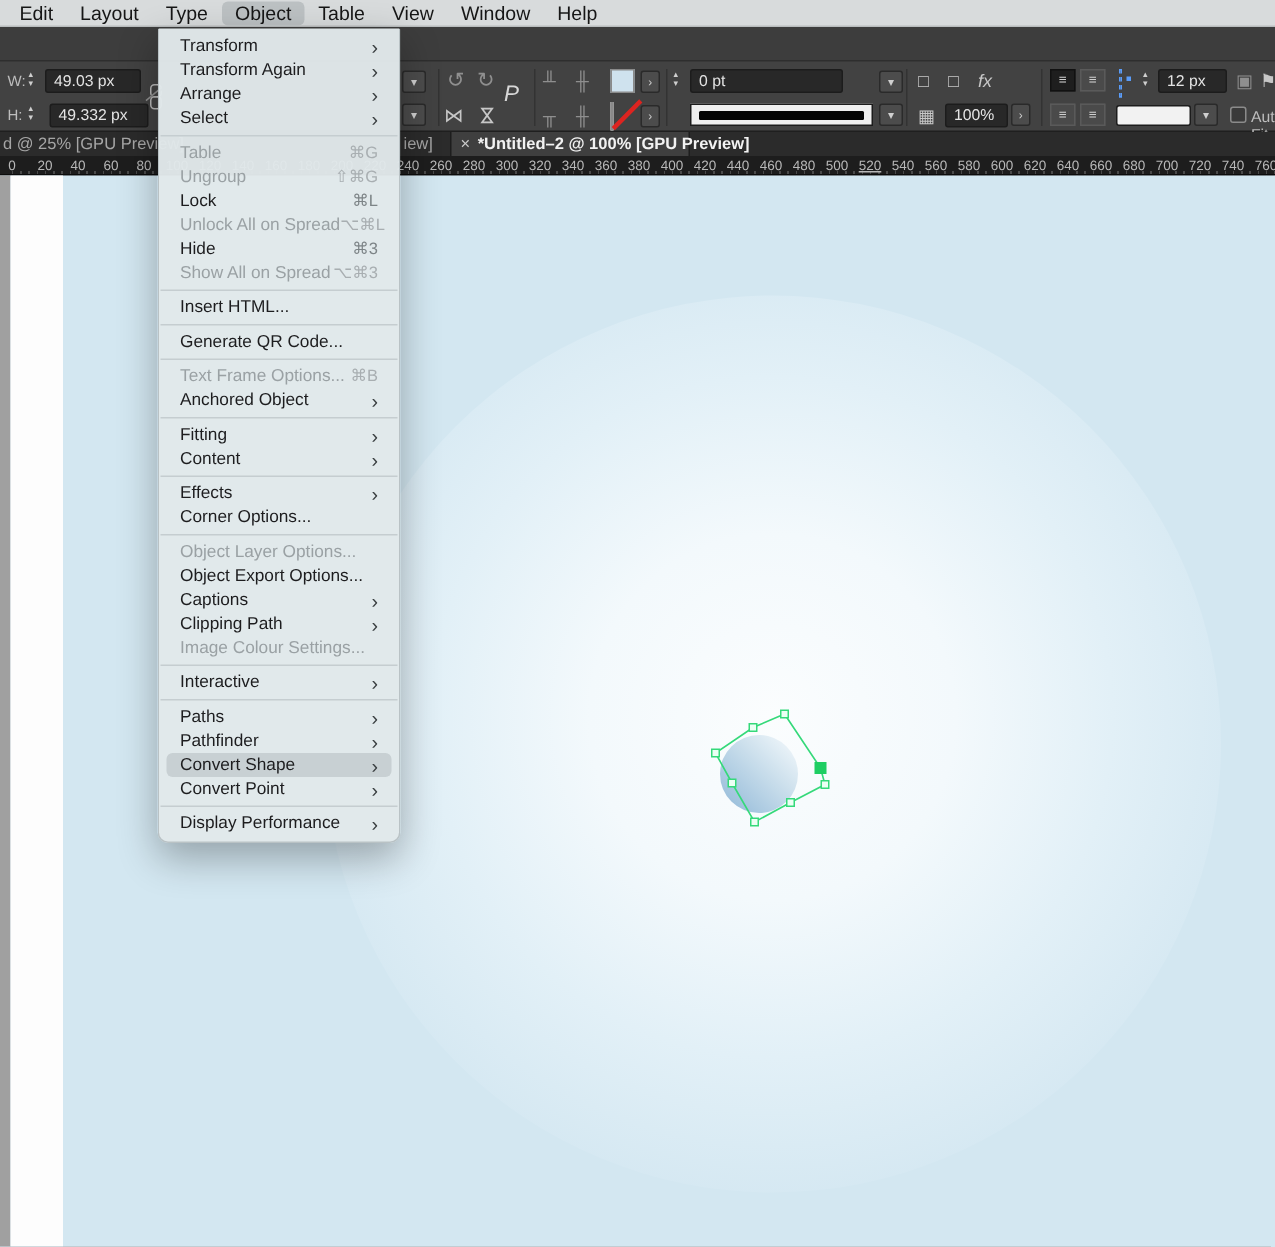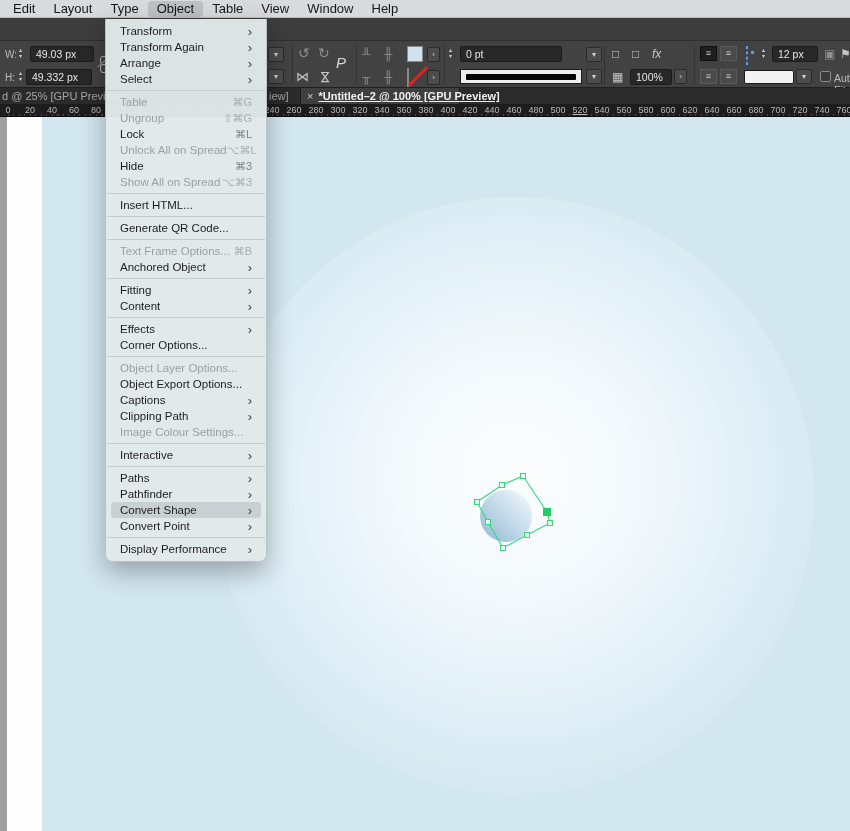--- a/index.html
+++ b/index.html
@@ -51,21 +51,21 @@
   .chain::before { top:0; } .chain::after { top:8px; }
   .chain .slash { position:absolute; left:-1px; top:6px; width:14px; height:2px; background:#424242;
       border-top:1.5px solid #8f8f8f; transform:rotate(-40deg); }
 
   
   .tabbar { position:absolute; left:0; top:88px; width:850px; height:16px; background:#2b2b2b; }
   .tab-frag { position:absolute; font-size:11px; color:#a6a6a6; top:2px; white-space:nowrap; }
   .tab.active { position:absolute; left:300px; top:0; width:160px; height:16px; background:#3f3f3f;
                 border-left:1px solid #1d1d1d; border-right:1px solid #1d1d1d;
                 display:flex; align-items:center; gap:5px; padding:0 6px; }
-  .tab.active .t-label { font-size:11px; font-weight:700; color:#f2f2f2; white-space:nowrap;text-decoration:underline; }
+  .tab.active .t-label { font-size:11px; font-weight:700; color:#f2f2f2; white-space:nowrap; }
   .tab-close { font-size:11px; color:#cccccc; line-height:14px; }
 
   
   .ruler { position:absolute; left:0; top:104px; width:850px; height:13px; background:#1d1d1d;
            border-bottom:1px solid #0c0c0c;
            background-image:repeating-linear-gradient(to right, #4a4a4a 0 1px, transparent 1px 5.5px);
            background-size:100% 3px; background-position:8px 10px; background-repeat:no-repeat; }
   .ruler-num { position:absolute; top:1px; transform:translateX(-50%); font-size:9px; color:#b8b8b8; }
 
   
@@ -123,21 +123,21 @@
     <span class="tb-el stepper" style="left:19px;top:6px">
         <span>▴</span>
         <span>▾</span>
       </span>
     <span class="tb-el tb-field" style="left:30px;top:5px;width:64px">49.03 px</span>
     <span class="tb-el tb-label" style="left:5px;top:31px">H:</span>
     <span class="tb-el stepper" style="left:19px;top:29px">
         <span>▴</span>
         <span>▾</span>
       </span>
-    <span class="tb-el tb-field" style="left:26px;top:28px;width:66px">49.332 px</span>
+    <span class="tb-el tb-field" style="left:33px;top:28px;width:66px">49.332 px</span>
     <span class="tb-el chain" style="left:97px;top:15px"><span class="slash"></span></span>
 
     <span class="tb-el chev-btn" style="left:268px;top:6px">▾</span>
     <span class="tb-el chev-btn" style="left:268px;top:28px">▾</span>
 
     <span class="tb-el gicon dim" style="left:298px;top:4px;font-size:14px">↺</span>
     <span class="tb-el gicon dim" style="left:318px;top:4px;font-size:14px">↻</span>
     <span class="tb-el gicon" style="left:296px;top:28px;font-size:13px">⋈</span>
     <span class="tb-el gicon" style="left:318px;top:28px;font-size:13px;transform:rotate(90deg)">⋈</span>
     <span class="tb-el gicon" style="left:336px;top:14px;font-size:15px;font-style:italic;color:#d8d8d8">P</span>

